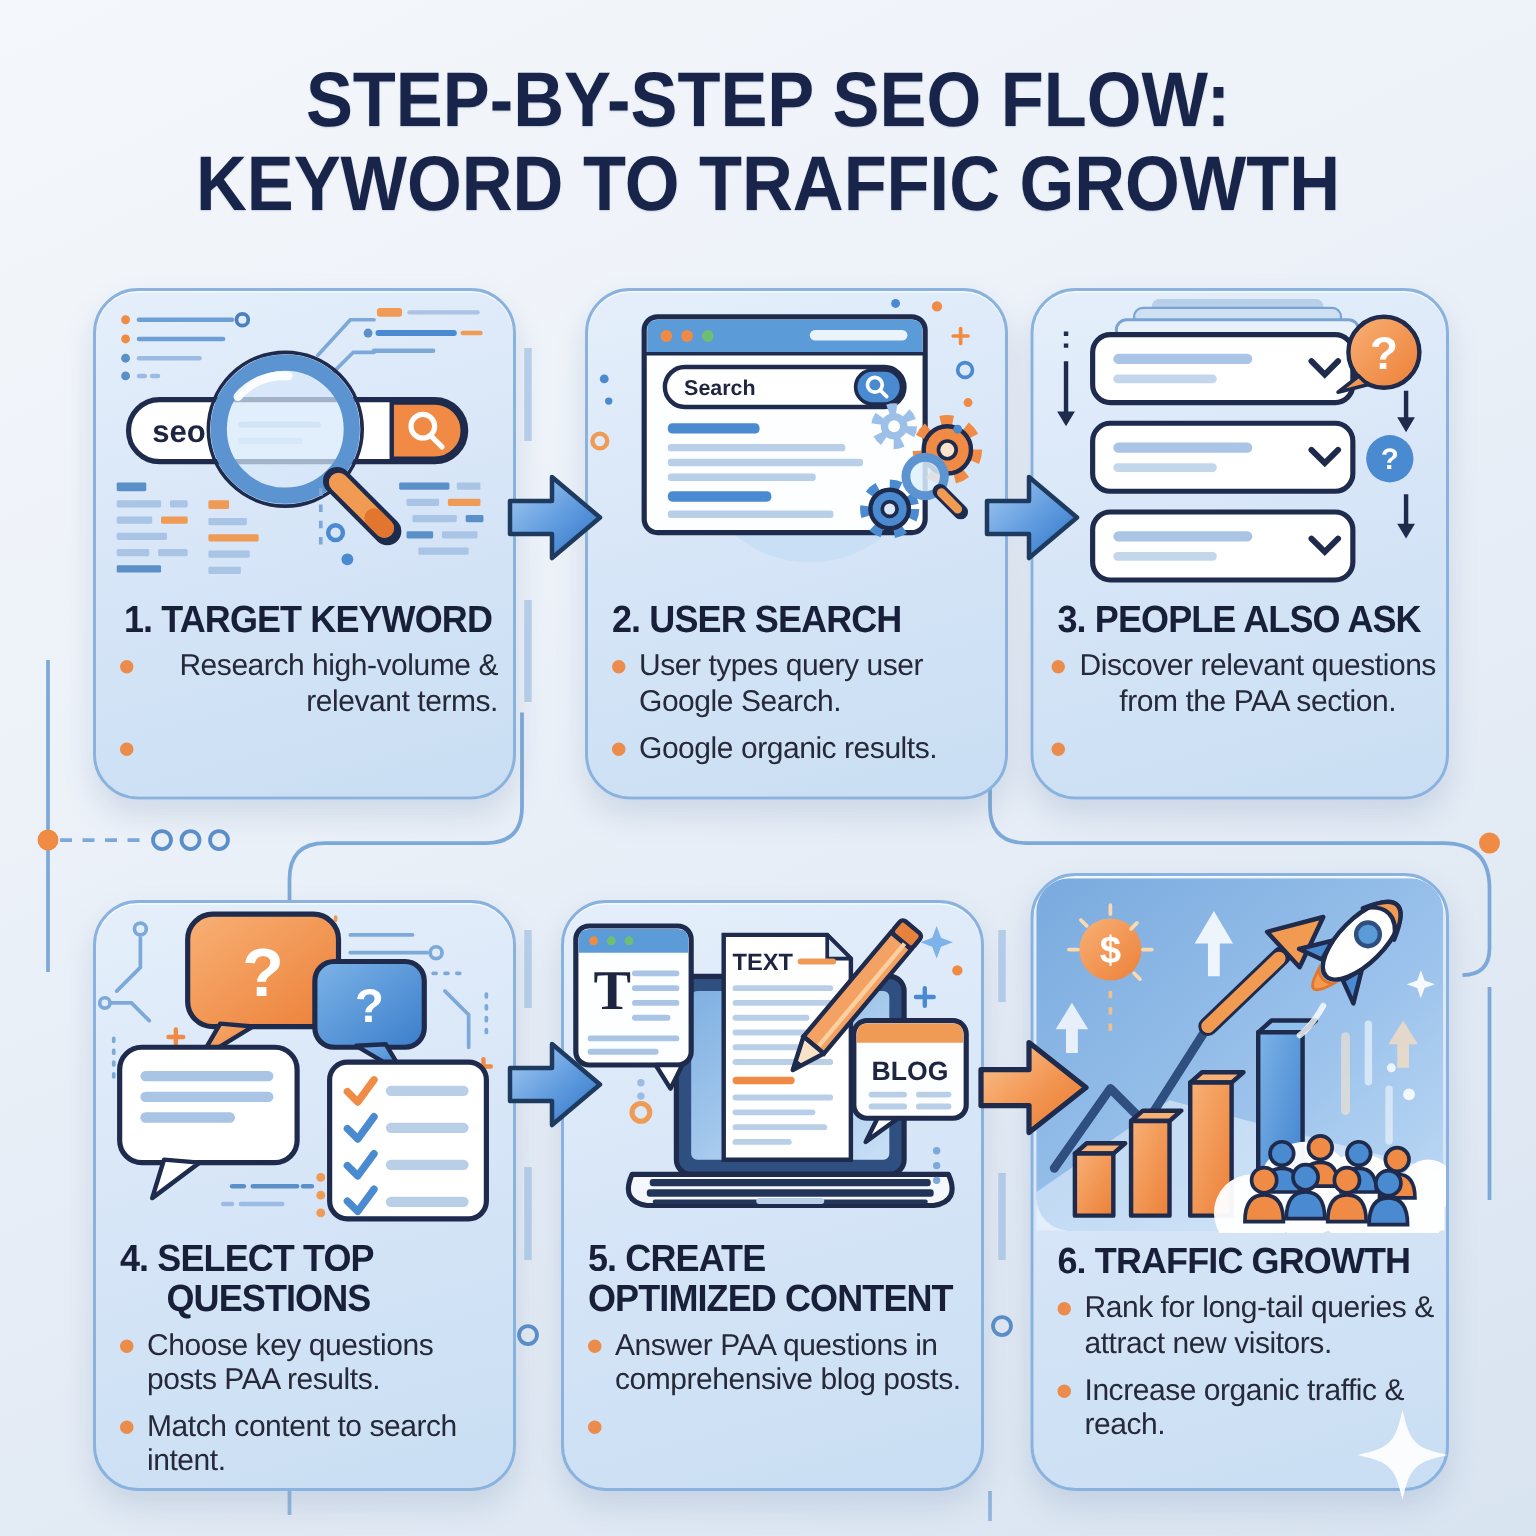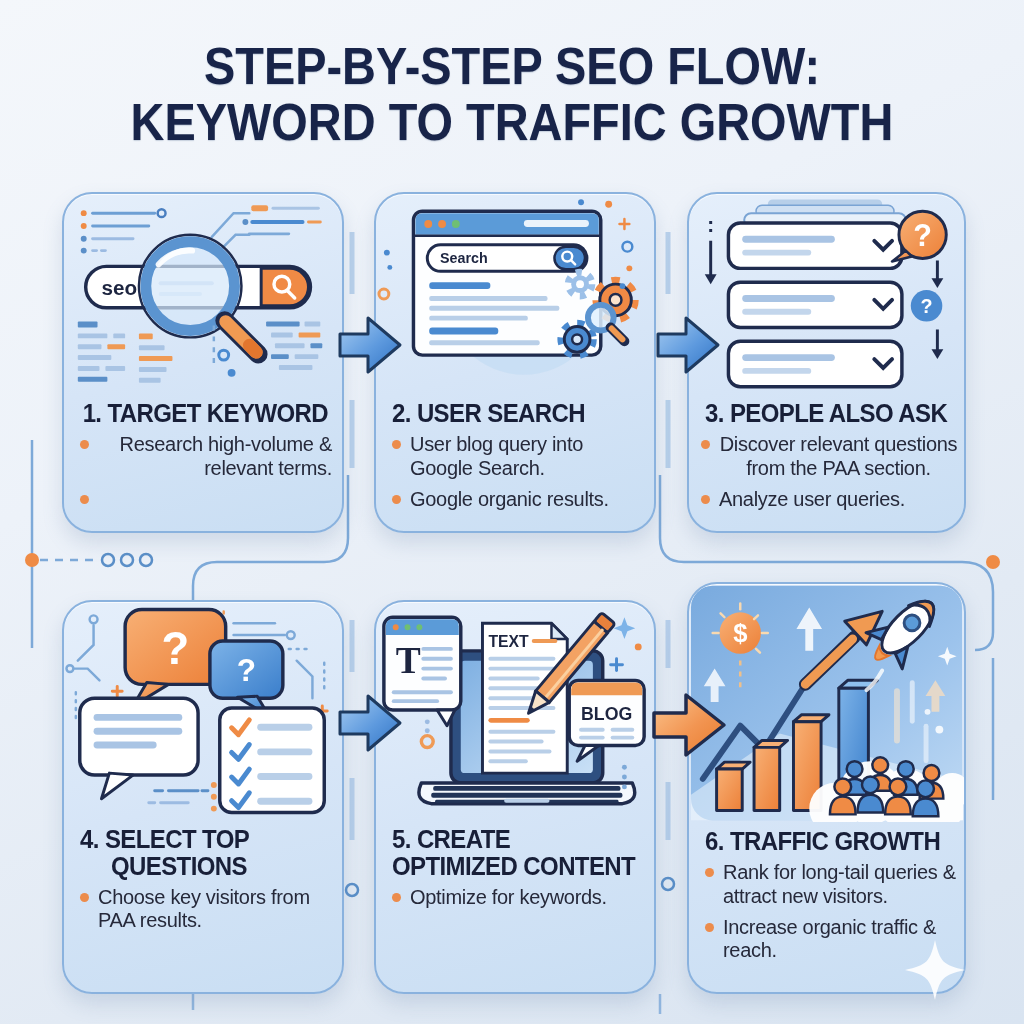--- a/index.html
+++ b/index.html
@@ -21,21 +21,21 @@
   #connectors{position:absolute;inset:0;z-index:1;}
   
   .card{
     position:absolute;z-index:2;border-radius:30px;
     border:2.5px solid #8ab2de;
     background:linear-gradient(165deg,#e5effb 0%,#d6e5f7 50%,#c9def3 100%);
     box-shadow:0 10px 20px rgba(96,126,166,.20), inset 0 1px 0 rgba(255,255,255,.7);
     box-sizing:border-box;overflow:hidden;
   }
   #card1{left:62px;top:192px;width:282px;height:341px;text-align:right;}
-  #card2{left:374px;top:192px;width:282px;height:341px;}
+  #card2{left:390px;top:192px;width:282px;height:341px;}
   #card3{left:687px;top:192px;width:279px;height:341px;}
   #card4{left:62px;top:600px;width:282px;height:394px;}
   #card5{left:374px;top:600px;width:282px;height:394px;}
   #card6{left:687px;top:582px;width:279px;height:412px;}
   .illus{position:relative;width:100%;}
   .illus svg{display:block;width:100%;height:100%;}
   .r1 .illus{height:200px;}
   .r2 .illus{height:218px;}
   #card6 .illus{height:238px;}
   .card-title{
@@ -266,21 +266,21 @@
           <circle cx="250" cy="92" r="3" fill="#4a8ad0"></circle>
         <circle cx="11" cy="58" r="3" fill="#4a8ad0"></circle>
           <circle cx="14" cy="73" r="2.5" fill="#4a8ad0"></circle>
         <circle cx="8" cy="100" r="5" fill="none" stroke="#ef9a55" stroke-width="3"></circle>
       </svg>
     </div>
     <div class="card-title">2. USER SEARCH</div>
     <ul class="bullets">
       <li>
           <span class="dot"></span>
-          <span class="btxt">User blog query into Google Search.</span>
+          <span class="btxt">User types query user Google Search.</span>
         </li>
       <li>
           <span class="dot"></span>
           <span class="btxt">Google organic results.</span>
         </li>
     </ul>
   </div>
 
   <div class="card r1" id="card3">
     <div class="illus">
@@ -333,21 +333,20 @@
       </svg>
     </div>
     <div class="card-title">3. PEOPLE ALSO ASK</div>
     <ul class="bullets">
       <li>
           <span class="dot"></span>
           <span class="btxt">Discover relevant questions from the PAA section.</span>
         </li>
       <li>
           <span class="dot"></span>
-          <span class="btxt">Analyze user queries.</span>
         </li>
     </ul>
   </div>
 
   <div class="card r2" id="card4">
     <div class="illus">
       <svg viewBox="0 0 282 218">
 
         <g fill="none" stroke="#7da9d8" stroke-width="2.5" stroke-linecap="round">
           <polyline points="30,22 30,42 14,58"></polyline>
@@ -409,21 +408,25 @@
           <circle cx="152" cy="184" r="3" fill="#ef9a55" stroke="none"></circle>
             <circle cx="152" cy="196" r="3" fill="#ef9a55" stroke="none"></circle>
             <circle cx="152" cy="208" r="3" fill="#ef9a55" stroke="none"></circle>
         </g>
       </svg>
     </div>
     <div class="card-title hang">4. SELECT TOP QUESTIONS</div>
     <ul class="bullets">
       <li>
           <span class="dot"></span>
-          <span class="btxt">Choose key visitors from PAA results.</span>
+          <span class="btxt">Choose key questions posts PAA results.</span>
+        </li>
+      <li>
+          <span class="dot"></span>
+          <span class="btxt">Match content to search intent.</span>
         </li>
     </ul>
   </div>
 
   <div class="card r2" id="card5">
     <div class="illus">
       <svg viewBox="0 0 282 218">
 
         <g>
           <rect x="76" y="48" width="154" height="134" rx="10" fill="#2e4f80" stroke="#1f2b4d" stroke-width="3.5"></rect>
@@ -499,21 +502,24 @@
           <circle cx="52" cy="129" r="2.5" fill="#9cbbe2"></circle>
         <circle cx="252" cy="166" r="2.5" fill="#7da9d8"></circle>
           <circle cx="252" cy="176" r="2.5" fill="#7da9d8"></circle>
           <circle cx="252" cy="186" r="2.5" fill="#7da9d8"></circle>
       </svg>
     </div>
     <div class="card-title">5. CREATE OPTIMIZED CONTENT</div>
     <ul class="bullets">
       <li>
           <span class="dot"></span>
-          <span class="btxt">Optimize for keywords.</span>
+          <span class="btxt">Answer PAA questions in comprehensive blog posts.</span>
+        </li>
+      <li>
+          <span class="dot"></span>
         </li>
     </ul>
   </div>
 
   <div class="card r2" id="card6">
     <div class="illus">
       <svg viewBox="0 0 279 238">
         <rect x="2" y="0" width="275" height="238" rx="22" fill="url(#gPanel6)"></rect>
         <polygon points="2,238 2,212 92,150 277,198 277,238" fill="rgba(240,247,253,.5)"></polygon>
 

